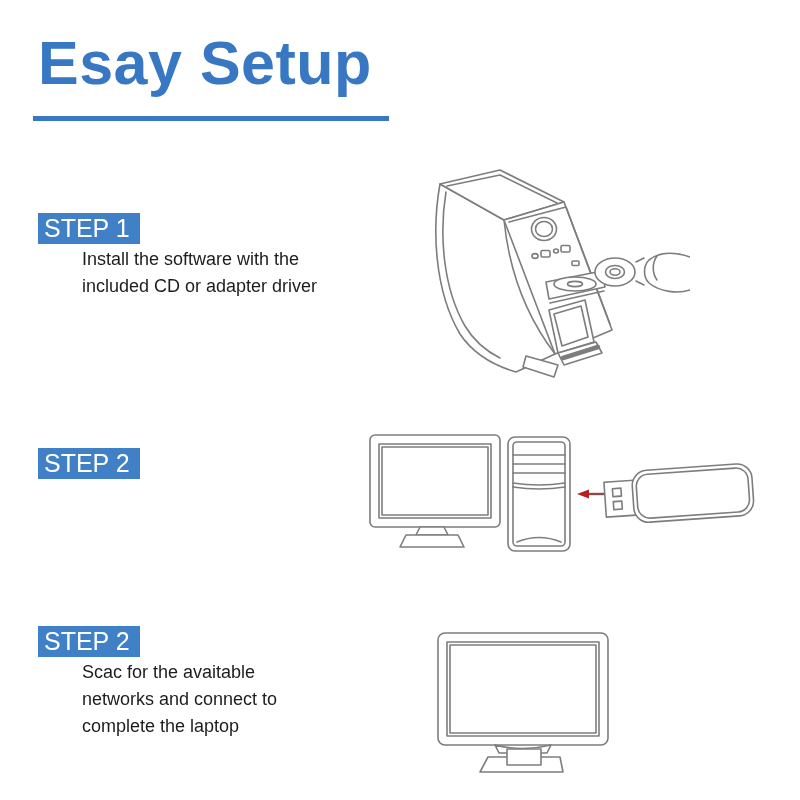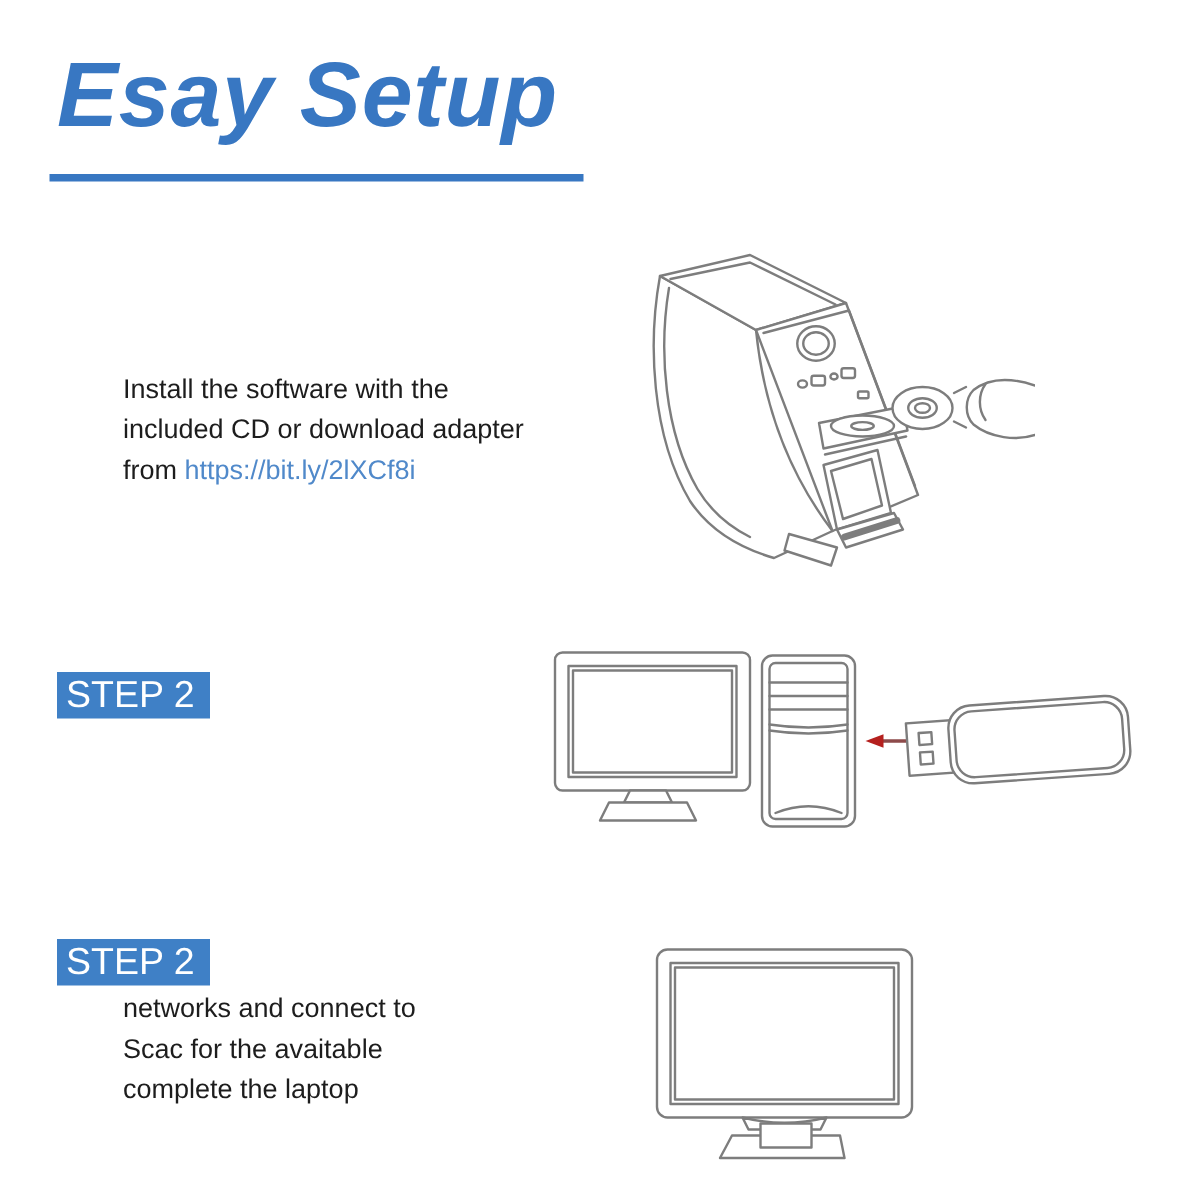--- a/index.html
+++ b/index.html
@@ -11,21 +11,21 @@
     --arrowtail:#8d4a4a;
     --arrowhead:#b5201e;
   }
   html,body{margin:0;padding:0;background:#fff;}
   .page{
     position:relative;width:800px;height:800px;background:#ffffff;overflow:hidden;
     font-family:"Liberation Sans", sans-serif;
   }
   .title{
     position:absolute;left:38px;top:30px;margin:0;
-    font-size:61px;font-weight:bold;font-style:italic;line-height:1.1;
+    font-size:61px;font-weight:bold;line-height:1.1;
     color:var(--accent);letter-spacing:0.5px;white-space:nowrap;
   }
   .title-underline{
     position:absolute;left:33px;top:116px;width:356px;height:5px;
     background:var(--accent);
   }
   .step-badge{
     position:absolute;left:38px;display:inline-block;
     background:var(--badge);color:#ffffff;
     font-size:25px;line-height:28px;padding:1px 10px 2px 6px;
@@ -46,24 +46,24 @@
   .arrow-head{fill:var(--arrowhead);stroke:none;}
 </style>
 </head>
 <body>
 
 <div class="page">
 
   <h1 class="title">Esay Setup</h1>
   <div class="title-underline"></div>
 
+  <div class="step-badge" style="top:213px">STEP 1</div>
   <div class="step-text" style="top:246px">
     <div>Install the software with the</div>
-    <div>included CD or download adapter</div>
-    <div><span>from </span><a class="step-link">https://bit.ly/2lXCf8i</a></div>
+    <div>included CD or adapter driver</div>
   </div>
 
   <svg class="ill" style="left:420px;top:158px" width="270" height="230" viewBox="0 0 270 230">
     <g>
       <path class="laf" d="M20,26 C12,70 14,132 40,176 C52,194 72,207 96,214 L135,196 C100,150 88,102 84,62 Z"></path>
       <path class="la" d="M26,34 C19,76 23,130 45,168 C54,183 66,193 80,200"></path>
       <path class="laf" d="M20,26 L80,12 L144,44 L84,62 Z"></path>
       <path class="la" d="M27,28 L80,17 L137,45"></path>
       <path class="laf" d="M84,62 L144,44 L192,172 L135,196 Z"></path>
       <path class="la" d="M89,64 L146,49 L190,166"></path>
@@ -121,22 +121,22 @@
       <rect class="laf" x="245" y="52" width="30" height="35"></rect>
       <rect class="la" x="253" y="59" width="8.5" height="8"></rect>
       <rect class="la" x="253" y="72" width="8.5" height="8"></rect>
       <rect class="laf" x="273" y="43" width="120" height="52" rx="15"></rect>
       <rect class="la" x="277" y="47" width="112" height="44" rx="12"></rect>
     </g>
   </svg>
 
   <div class="step-badge" style="top:626px">STEP 2</div>
   <div class="step-text" style="top:659px">
+    <div>Scac for the avaitable</div>
     <div>networks and connect to</div>
-    <div>Scac for the avaitable</div>
     <div>complete the laptop</div>
   </div>
 
   <svg class="ill" style="left:430px;top:628px" width="190" height="150" viewBox="0 0 190 150">
     <g>
       <rect class="laf" x="8" y="5" width="170" height="112" rx="7"></rect>
       <rect class="laf" x="17" y="14" width="152" height="94"></rect>
       <rect class="la" x="20" y="17" width="146" height="88"></rect>
       <path class="laf" d="M65,117 Q93,124 121,117 L117,125 L69,125 Z"></path>
       <path class="laf" d="M58,129 L130,129 L133,144 L50,144 Z"></path>

